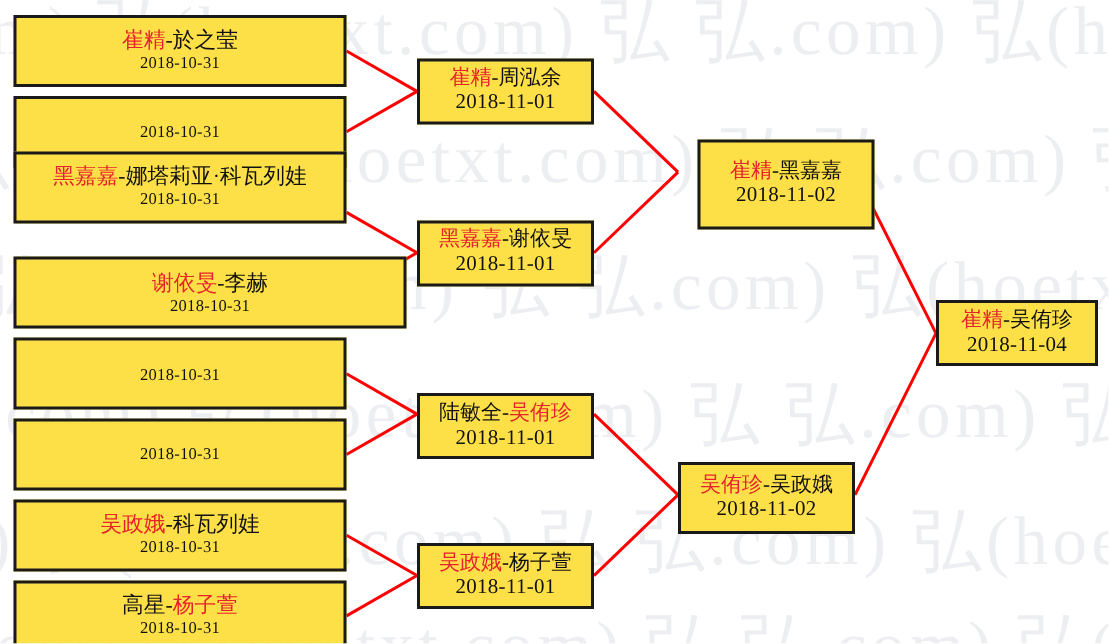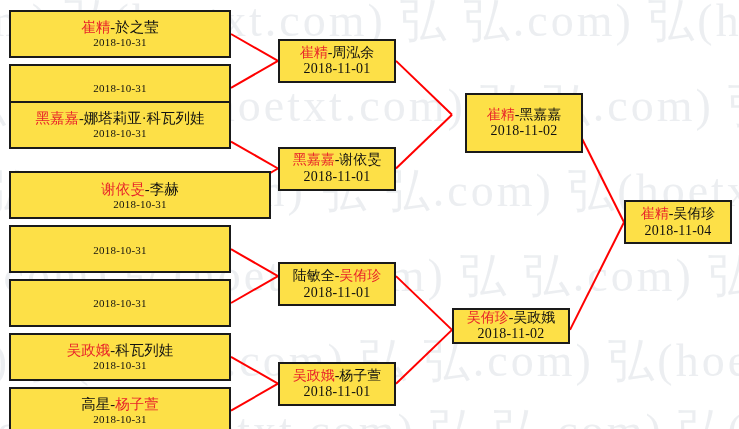--- a/index.html
+++ b/index.html
@@ -155,21 +155,21 @@
         <div class="match-date">2018-11-01</div>
       </div>
       <div class="match-box r2" style="left: 278px; top: 361.7px; width: 118px; height: 44px;">
         <div class="match-players"><span class="p-win">吴政娥</span><span class="p-sep">-</span><span class="p-lose">杨子萱</span></div>
         <div class="match-date">2018-11-01</div>
       </div>
       <div class="match-box r3" style="left: 465px; top: 92.7px; width: 118px; height: 60px;">
         <div class="match-players"><span class="p-win">崔精</span><span class="p-sep">-</span><span class="p-lose">黑嘉嘉</span></div>
         <div class="match-date">2018-11-02</div>
       </div>
-      <div class="match-box r3" style="left: 452px; top: 307.9px; width: 118px; height: 36px;">
+      <div class="match-box r3" style="left: 452px; top: 307.9px; width: 118px; height: 48px;">
         <div class="match-players"><span class="p-win">吴侑珍</span><span class="p-sep">-</span><span class="p-lose">吴政娥</span></div>
         <div class="match-date">2018-11-02</div>
       </div>
       <div class="match-box r4" style="left: 624px; top: 200.3px; width: 108px; height: 44px;">
         <div class="match-players"><span class="p-win">崔精</span><span class="p-sep">-</span><span class="p-lose">吴侑珍</span></div>
         <div class="match-date">2018-11-04</div>
       </div>
     </div>
 
 </div>

